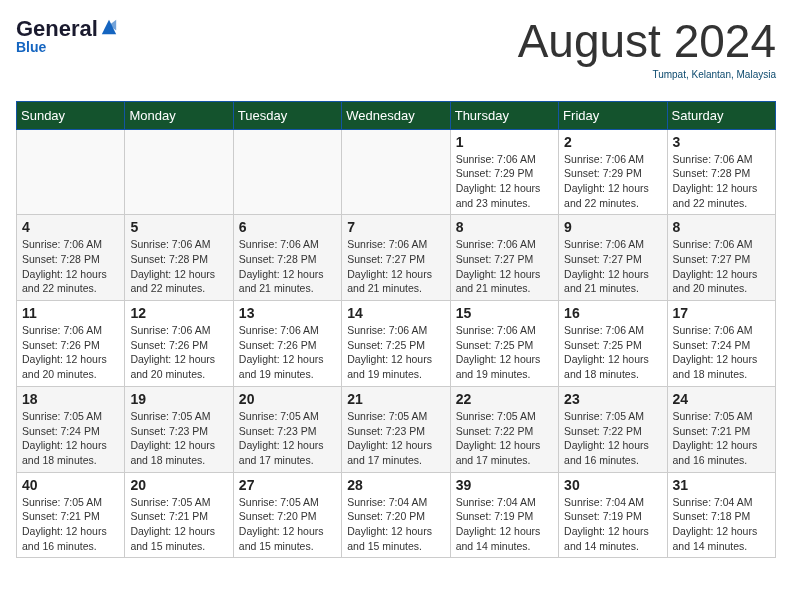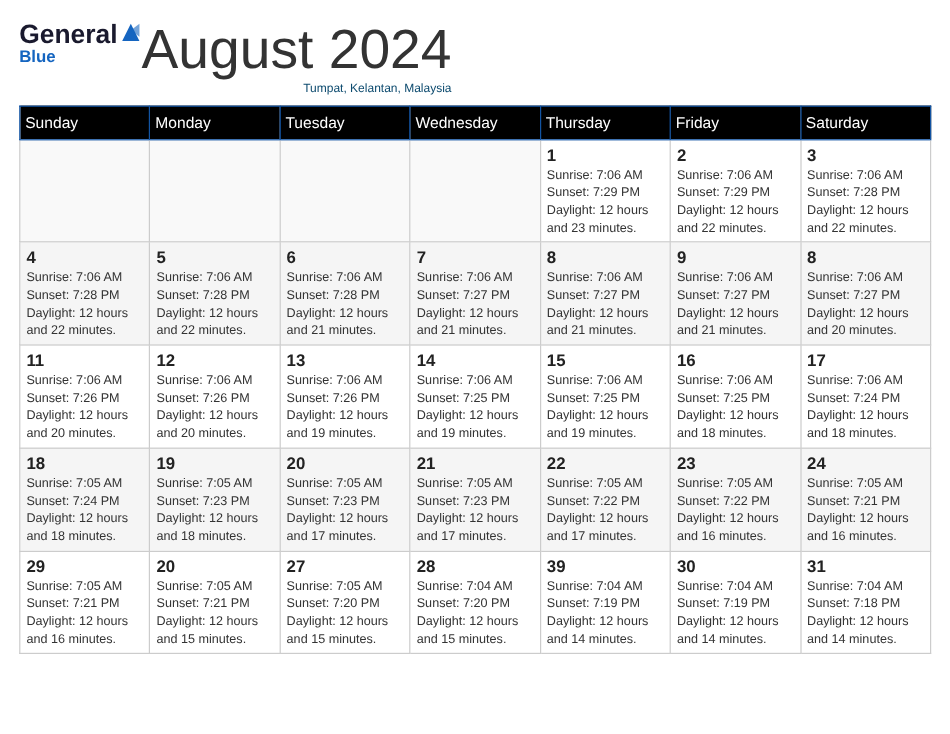--- a/index.html
+++ b/index.html
@@ -5,22 +5,23 @@
     * { box-sizing: border-box; margin: 0; padding: 0; }
     body {
       font-family: Arial, sans-serif;
       background: #fff;
       width: 792px;
       min-height: 612px;
       padding: 16px;
     }
     .header-area {
       display: flex;
+      justify-content: space-between;
       align-items: flex-start;
-      margin-bottom: 8px;
+      margin-bottom: 21px;
     }
     .logo {
       display: flex;
       align-items: center;
     }
     .logo-general { color: #1a1a2e; }
     .logo-blue { color: #1565c0; }
     .logo-icon {
       width: 18px;
       height: 18px;
@@ -41,21 +42,21 @@
       color: #0c4a6e;
       margin-top: 2px;
     }
     .calendar {
       width: 100%;
       border-collapse: collapse;
       border: 1px solid #ccc;
       font-size: 11px;
     }
     .calendar th {
-      background-color: #000000;
+      background-color: #14532d;
       color: #fff;
       padding: 6px 4px;
       text-align: left;
       font-size: 13px;
       font-weight: normal;
       border: 1px solid #1254a3;
     }
     .calendar td {
       border: 1px solid #ccc;
       vertical-align: top;
@@ -294,21 +295,21 @@
         <td>
           <span class="day-num">24</span>
           <div class="day-info" style="white-space: pre-line;">Sunrise: 7:05 AM
 Sunset: 7:21 PM
 Daylight: 12 hours
 and 16 minutes.</div>
         </td>
       </tr>
       <tr>
         <td>
-          <span class="day-num">29</span>
+          <span class="day-num">40</span>
           <div class="day-info" style="white-space: pre-line;">Sunrise: 7:05 AM
 Sunset: 7:21 PM
 Daylight: 12 hours
 and 16 minutes.</div>
         </td>
         <td>
           <span class="day-num">20</span>
           <div class="day-info" style="white-space: pre-line;">Sunrise: 7:05 AM
 Sunset: 7:21 PM
 Daylight: 12 hours

